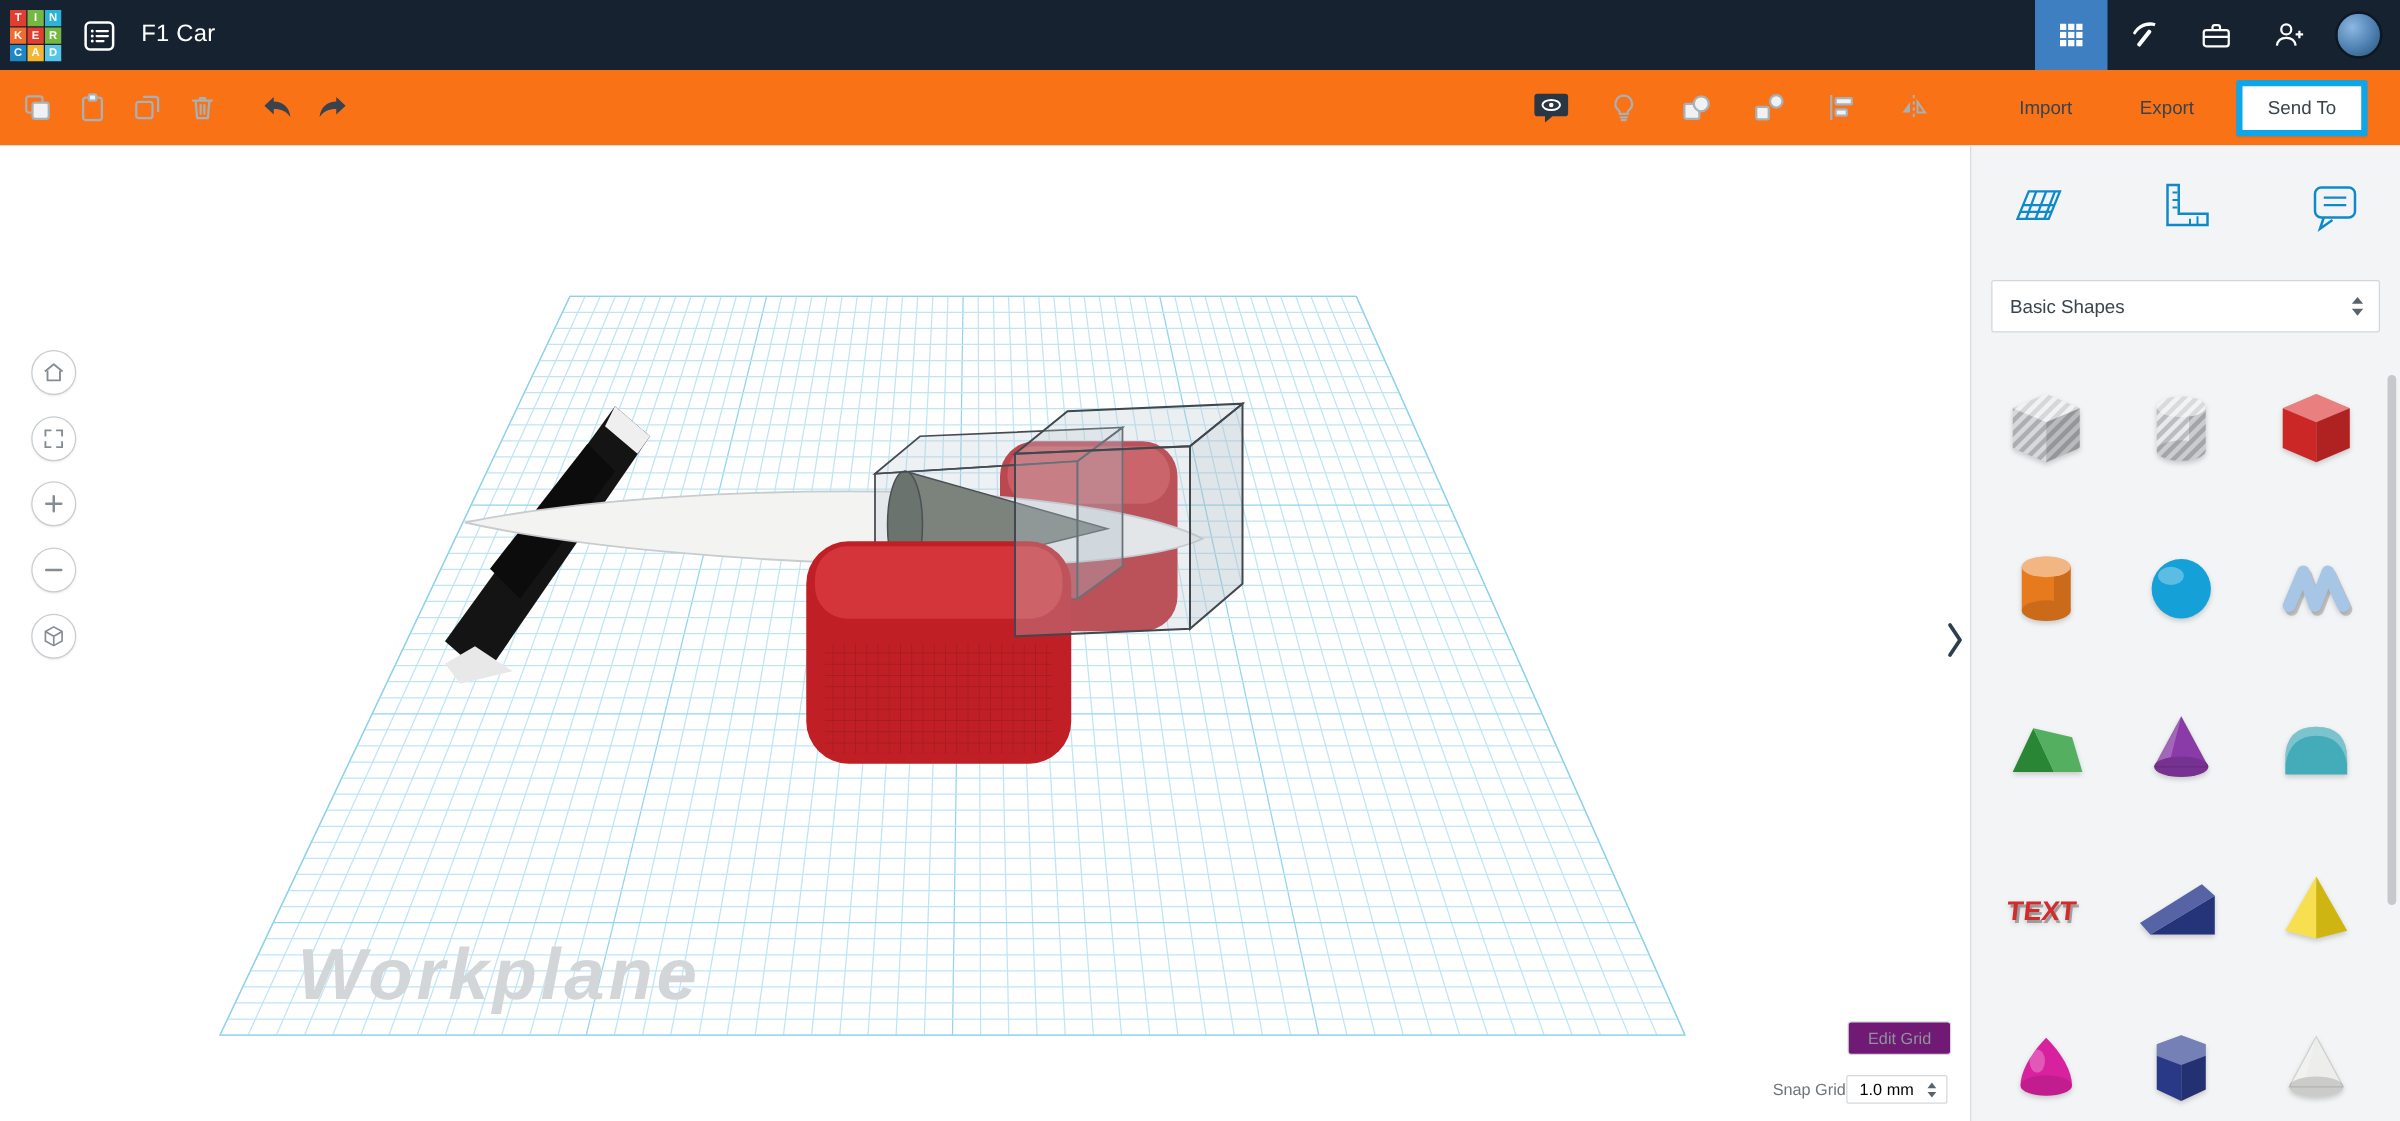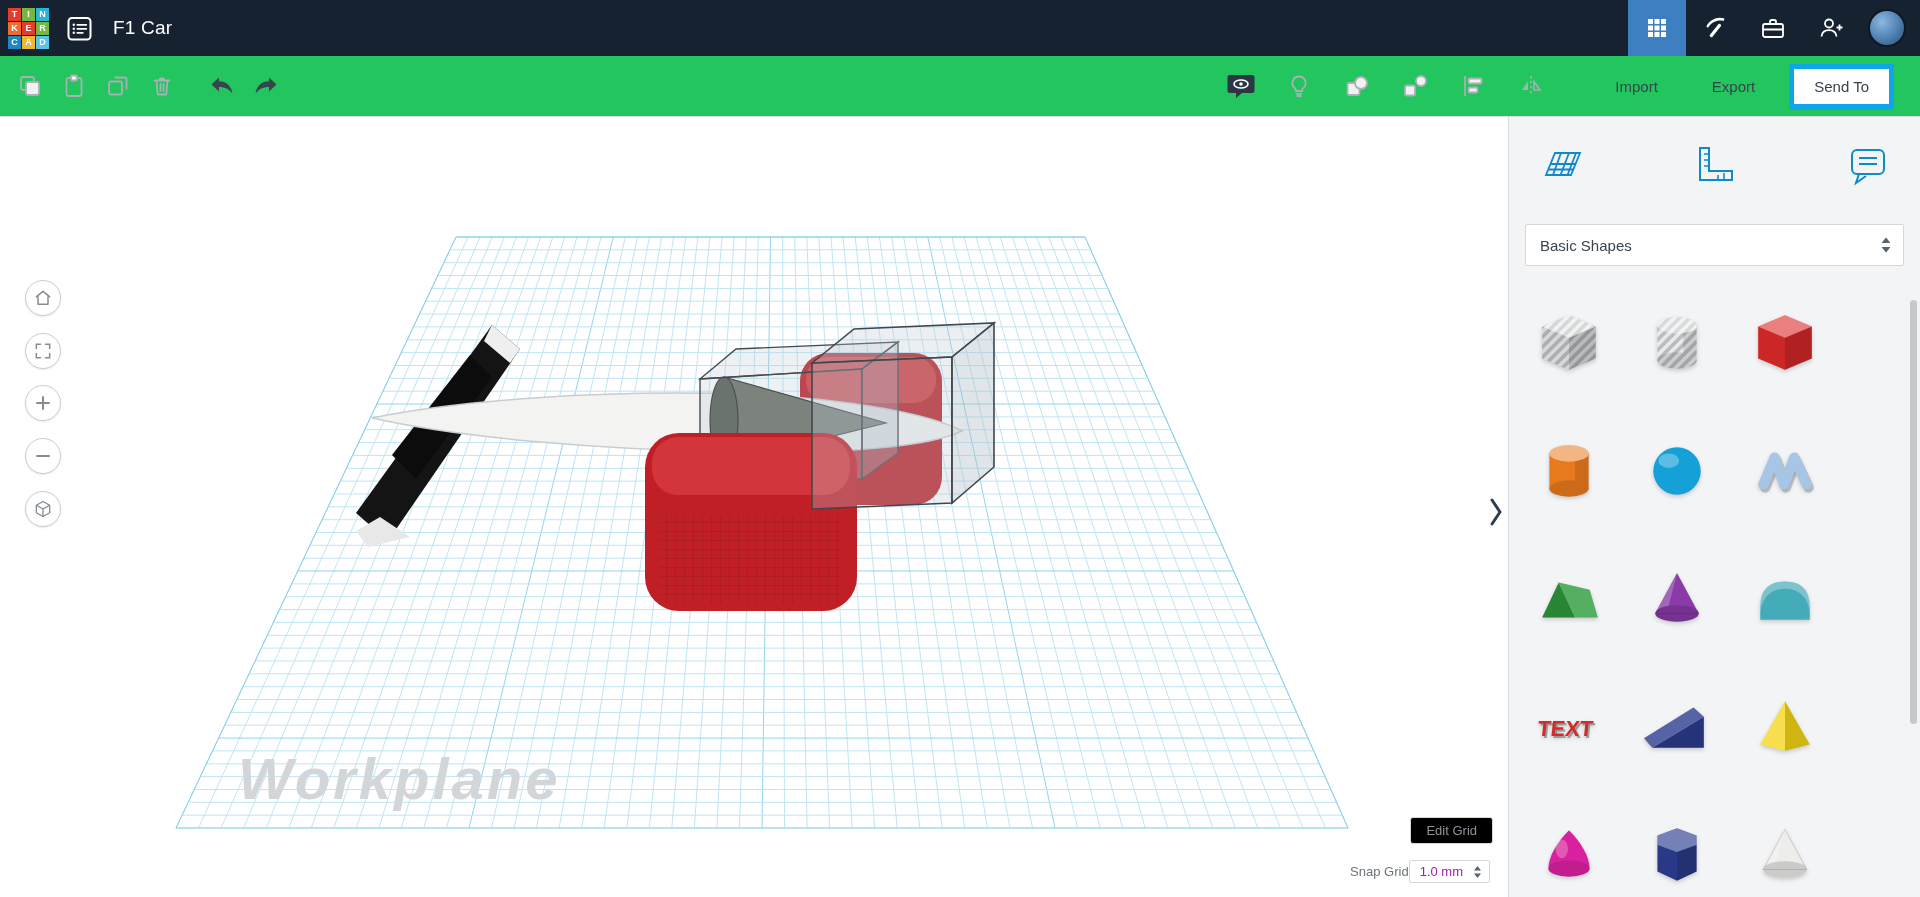--- a/index.html
+++ b/index.html
@@ -12,21 +12,21 @@
   .logo-tile{color:#fff;font-size:9px;font-weight:bold;display:flex;align-items:center;justify-content:center}
   .menu-btn{width:36px;height:36px;display:flex;align-items:center;justify-content:center;cursor:pointer;border-radius:3px}
   .doc-title{font-size:19px;font-weight:normal;margin-left:16px;letter-spacing:.2px;cursor:pointer}
   .topbar-right{margin-left:auto;display:flex;align-items:center;height:100%}
   .top-tile{width:58px;height:100%;display:flex;align-items:center;justify-content:center;cursor:pointer}
   .top-tile.active{background:#3e7fc1}
   .avatar{width:38px;height:38px;border-radius:50%;margin:0 14px 0 8px;cursor:pointer;
     background:radial-gradient(circle at 35% 32%,#8cb8e2 0%,#4d7fb0 55%,#27506f 100%);border:2px solid #0e1823}
 
   
-  .toolbar{height:61px;background:#22c55e;border-bottom:1px solid #d9dcde;display:flex;align-items:center;padding:0 26px 0 8px;flex:0 0 auto}
+  .toolbar{height:61px;background:#f97316;border-bottom:1px solid #d9dcde;display:flex;align-items:center;padding:0 26px 0 8px;flex:0 0 auto}
   .tool-btn{width:44px;height:44px;display:flex;align-items:center;justify-content:center;border-radius:3px;cursor:pointer;background:transparent;border:none}
   .tool-btn.gray{color:#a9b0b6}
   .tool-btn.dark{color:#39434e}
   .tool-btn svg{display:block}
   .undo-group{margin-left:16px;display:flex}
   .toolbar-right{margin-left:auto;display:flex;align-items:center;gap:14px}
   .tb-text-btn{font-size:15px;color:#39434d;padding:9px 20px;background:transparent;border:none;font-family:inherit;cursor:pointer;border-radius:2px}
   .tb-text-btn.first{margin-left:28px}
   .tb-text-btn.sendto{background:#fff;border:5px solid #0ea5e9;box-shadow:0 1px 1px rgba(0,0,0,.05)}
 
@@ -36,31 +36,31 @@
   .scene{position:absolute;left:0;top:0;cursor:default}
   .wp-watermark{font-family:"Liberation Sans",sans-serif;font-style:italic;font-weight:bold;font-size:58px;fill:#d3d6d8;letter-spacing:3px}
 
   .viewcube{position:absolute;left:40px;top:34px;cursor:pointer}
   .vc-label{font-size:11px;font-weight:bold;fill:#969da2;text-anchor:middle;letter-spacing:1px;font-family:"Liberation Sans",sans-serif}
 
   .nav-btn{position:absolute;left:25px;width:36px;height:36px;border-radius:50%;background:#fff;border:1px solid #c9cdd0;
     display:flex;align-items:center;justify-content:center;box-shadow:0 1px 2px rgba(0,0,0,.08);cursor:pointer;color:#858d93}
   .nav-home{top:163px}.nav-fit{top:216px}.nav-zin{top:268px}.nav-zout{top:321px}.nav-persp{top:374px}
 
-  .edit-grid{position:absolute;right:15px;top:700px;background:#000000;border:1px solid #d5d8da;border-radius:3px;
+  .edit-grid{position:absolute;right:15px;top:700px;background:#701a75;border:1px solid #d5d8da;border-radius:3px;
     color:#8d959b;font-size:13px;padding:5px 15px;font-family:inherit;cursor:pointer}
   .snap-row{position:absolute;right:18px;top:743px;display:flex;align-items:center;}
   .snap-label{font-size:13px;color:#6d757b}
-  .snap-select{background:#fff;border:1px solid #d5d8da;border-radius:2px;font-size:13px;color:#a21caf;
+  .snap-select{background:#fff;border:1px solid #d5d8da;border-radius:2px;font-size:13px;color:#000000;
     padding:3px 7px 3px 10px;display:flex;align-items:center;gap:10px;cursor:pointer}
 
   .panel-handle{position:absolute;right:3px;top:378px;cursor:pointer;padding:2px}
 
   
-  .panel{width:412px;background:#f3f4f5;border-left:1px solid #d9dcde;position:relative;padding-top:26px;flex:0 0 auto}
+  .panel{width:344px;background:#f3f4f5;border-left:1px solid #d9dcde;position:relative;padding-top:26px;flex:0 0 auto}
   .panel-icons{display:flex;justify-content:space-between;padding:0 30px}
   .panel-icon{width:44px;height:44px;display:flex;align-items:center;justify-content:center;cursor:pointer}
   .category{margin:37px 16px 0;height:42px;background:#fff;border:1px solid #d4d7d9;border-radius:2px;
     display:flex;align-items:center;justify-content:space-between;padding:0 10px 0 14px;font-size:15px;color:#39444c;cursor:pointer}
   .shape-grid{margin-top:13px;display:grid;grid-template-columns:repeat(3,108px);grid-auto-rows:128px;justify-content:start;padding-left:6px}
   .shape-item{display:flex;align-items:center;justify-content:center;cursor:pointer}
   .shape-item svg{filter:drop-shadow(0 2px 2px rgba(0,0,0,.18))}
   .scroll-thumb{position:absolute;right:3px;top:183px;width:7px;height:424px;background:#c6c9cb;border-radius:4px;cursor:pointer}
 </style>
 </head>

